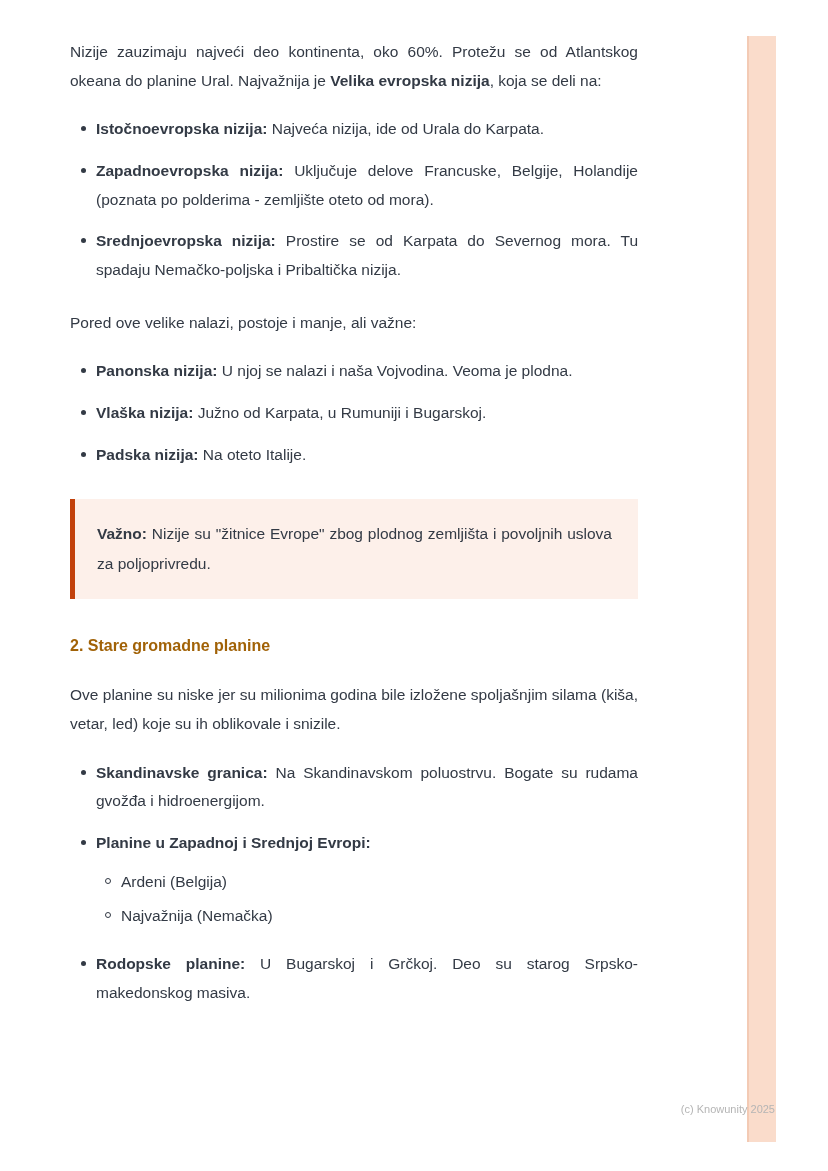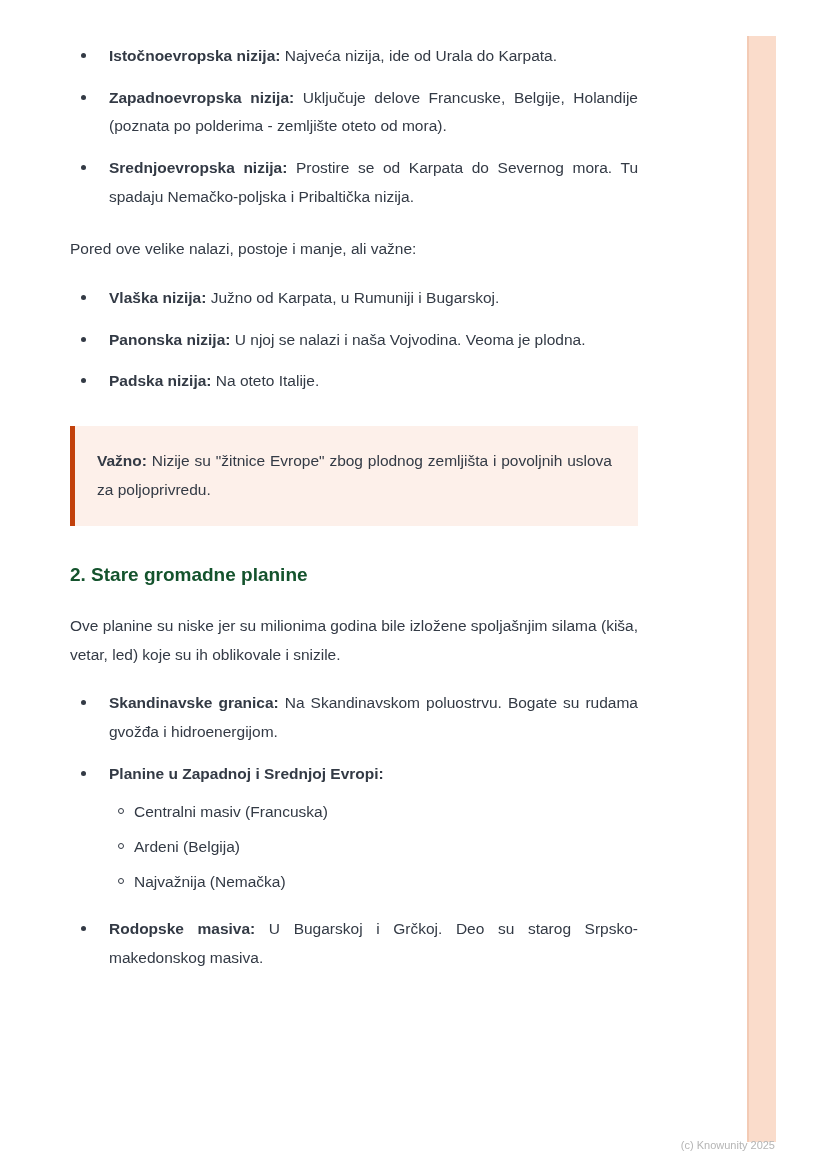--- a/index.html
+++ b/index.html
@@ -17,21 +17,21 @@
     top: 36px;
     right: 52px;
     width: 29px;
     height: 1106px;
     background: #fadccb;
     border-left: 2px solid #f3cab4;
   }
 
   .watermark {
     position: absolute;
-    top: 1139px;
+    top: 1103px;
     right: 53px;
     font-size: 11px;
     color: #b5b5b5;
     z-index: 2;
     white-space: nowrap;
   }
 
   .content {
     position: absolute;
     left: 70px;
@@ -45,21 +45,20 @@
     text-align: justify;
     margin: 0 0 20px 0;
   }
 
   strong { font-weight: 700; color: #333a45; }
 
   ul.list { list-style: none; margin: 4px 0 24px 0; }
   ul.list > li {
     display: flex;
     margin-bottom: 13px;
-    gap: 13px;
   }
   .bullet {
     flex: none;
     width: 5px;
     height: 5px;
     border-radius: 50%;
     background: #333a45;
     margin: 11px 10px 0 11px;
   }
   .li-text {
@@ -91,34 +90,35 @@
     margin: 30px 0 38px 0;
   }
   .callout p {
     font-size: 15.5px;
     line-height: 1.9;
     text-align: justify;
     margin: 0;
   }
 
   h2.section-heading {
-    color: #14532d;
-    font-size: 19px;
+    color: #a16207;
+    font-size: 16px;
     font-weight: 700;
     margin: 24px 0 26px 0;
   }
 </style>
 </head>
 <body>
 
 <div class="side-strip"></div>
 <div class="watermark">(c) Knowunity 2025</div>
 
 <div class="content">
 
+  <p class="body"><span>Nizije zauzimaju najveći deo kontinenta, oko 60%. Protežu se od Atlantskog okeana do planine Ural. Najvažnija je </span><strong>Velika evropska nizija</strong><span>, koja se deli na:</span></p>
 
   <ul class="list">
     <li>
       <span class="bullet"></span>
       <div class="li-text"><strong>Istočnoevropska nizija:</strong><span> Najveća nizija, ide od Urala do Karpata.</span></div>
     </li>
     <li>
       <span class="bullet"></span>
       <div class="li-text"><strong>Zapadnoevropska nizija:</strong><span> Uključuje delove Francuske, Belgije, Holandije (poznata po polderima - zemljište oteto od mora).</span></div>
     </li>
@@ -126,25 +126,25 @@
       <span class="bullet"></span>
       <div class="li-text"><strong>Srednjoevropska nizija:</strong><span> Prostire se od Karpata do Severnog mora. Tu spadaju Nemačko-poljska i Pribaltička nizija.</span></div>
     </li>
   </ul>
 
   <p class="body">Pored ove velike nalazi, postoje i manje, ali važne:</p>
 
   <ul class="list">
     <li>
       <span class="bullet"></span>
-      <div class="li-text"><strong>Vlaška nizija:</strong><span> Južno od Karpata, u Rumuniji i Bugarskoj.</span></div>
+      <div class="li-text"><strong>Panonska nizija:</strong><span> U njoj se nalazi i naša Vojvodina. Veoma je plodna.</span></div>
     </li>
     <li>
       <span class="bullet"></span>
-      <div class="li-text"><strong>Panonska nizija:</strong><span> U njoj se nalazi i naša Vojvodina. Veoma je plodna.</span></div>
+      <div class="li-text"><strong>Vlaška nizija:</strong><span> Južno od Karpata, u Rumuniji i Bugarskoj.</span></div>
     </li>
     <li>
       <span class="bullet"></span>
       <div class="li-text"><strong>Padska nizija:</strong><span> Na oteto Italije.</span></div>
     </li>
   </ul>
 
   <div class="callout">
     <p><strong>Važno:</strong><span> Nizije su "žitnice Evrope" zbog plodnog zemljišta i povoljnih uslova za poljoprivredu.</span></p>
   </div>
@@ -159,32 +159,28 @@
       <span class="bullet"></span>
       <div class="li-text"><strong>Skandinavske granica:</strong><span> Na Skandinavskom poluostrvu. Bogate su rudama gvožđa i hidroenergijom.</span></div>
     </li>
     <li>
       <span class="bullet"></span>
       <div class="li-text">
         <strong>Planine u Zapadnoj i Srednjoj Evropi:</strong><span></span>
         <ul class="sublist">
           <li>
             <span class="bullet-sub"></span>
-            <div class="li-text">Centralni masiv (Francuska)</div>
-          </li>
-          <li>
-            <span class="bullet-sub"></span>
             <div class="li-text">Ardeni (Belgija)</div>
           </li>
           <li>
             <span class="bullet-sub"></span>
             <div class="li-text">Najvažnija (Nemačka)</div>
           </li>
         </ul>
       </div>
     </li>
     <li>
       <span class="bullet"></span>
-      <div class="li-text"><strong>Rodopske masiva:</strong><span> U Bugarskoj i Grčkoj. Deo su starog Srpsko-makedonskog masiva.</span></div>
+      <div class="li-text"><strong>Rodopske planine:</strong><span> U Bugarskoj i Grčkoj. Deo su starog Srpsko-makedonskog masiva.</span></div>
     </li>
   </ul>
 
 </div>
 
 </body></html>

